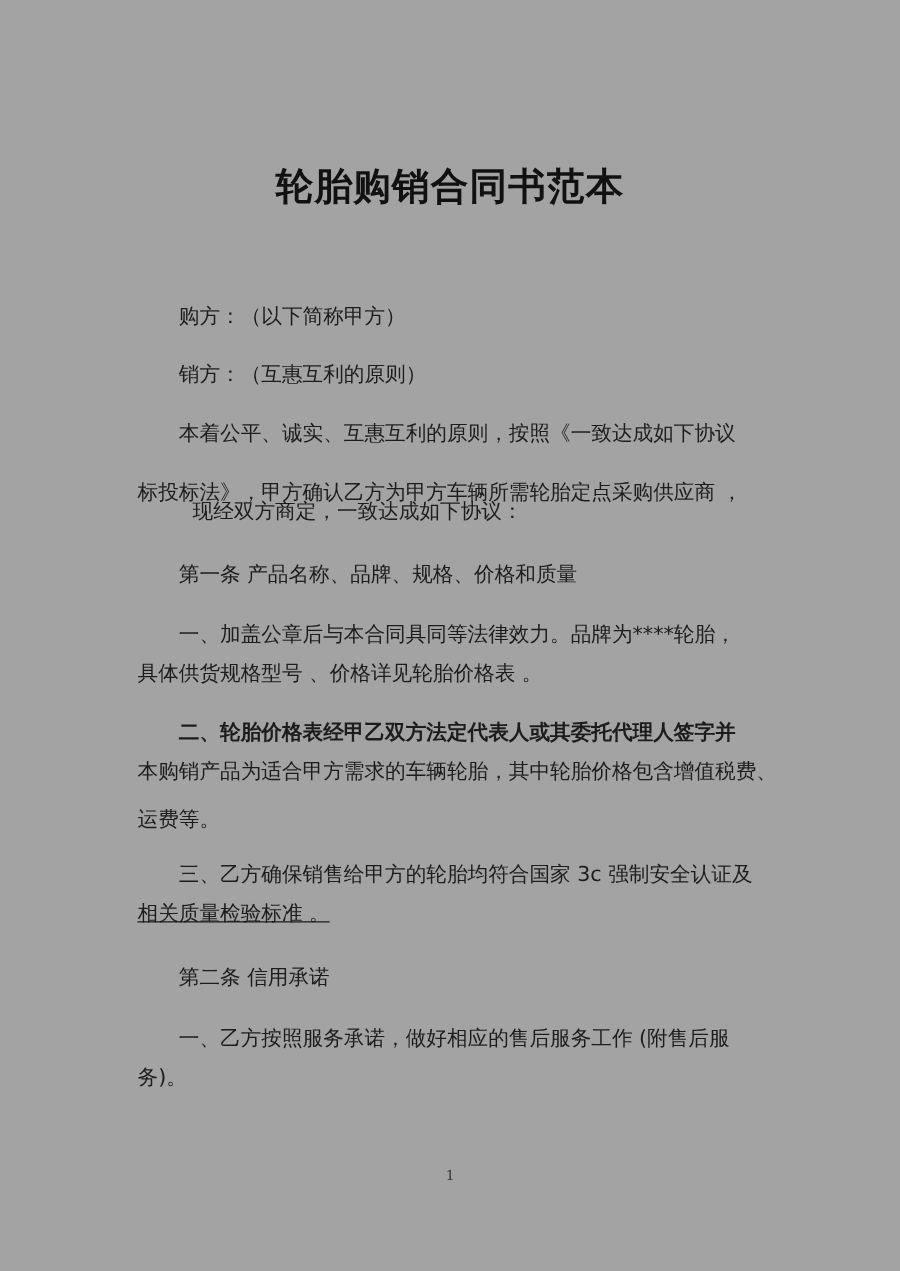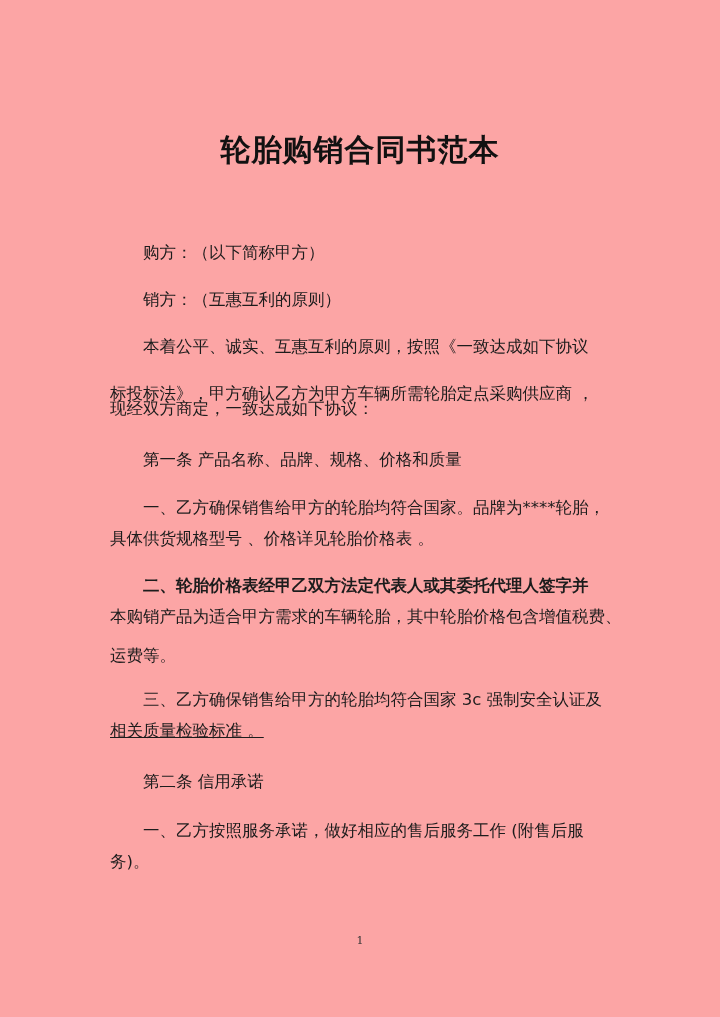--- a/index.html
+++ b/index.html
@@ -13,21 +13,21 @@
       position: relative;
       overflow: hidden;
       font-family: "DejaVu Sans", "Liberation Sans", sans-serif;
       color: #1a1a1a;
     }
     .page {
       position: absolute;
       left: 0; top: 0;
       width: 720px;
       height: 1017px;
-      background: #fca5a5;
+      background: #a3a3a3;
     }
     .title {
       position: absolute;
       left: 0;
       width: 720px;
       top: 130px;
       text-align: center;
       font-size: 30px;
       font-weight: bold;
       letter-spacing: 1px;
@@ -60,27 +60,27 @@
 <div class="page">
 
   <div class="title">轮胎购销合同书范本</div>
 
   <div class="line indent" style="top:242px;">购方：（以下简称甲方）</div>
   <div class="line indent" style="top:289px;">销方：（互惠互利的原则）</div>
 
   <div>
     <div class="line indent" style="top:336px;">本着公平、诚实、互惠互利的原则，按照《一致达成如下协议</div>
     <div class="line noindent" style="top:367px;margin-top:16px;">标投标法》，甲方确认乙方为甲方车辆所需轮胎定点采购供应商 ，</div>
-    <div class="line noindent" style="top:398px;">现经双方商定，一致达成如下协议：</div>
+    <div class="line noindent" style="top:398px;margin-left:44px;">现经双方商定，一致达成如下协议：</div>
   </div>
 
   <div class="line indent" style="top:449px;">第一条  产品名称、品牌、规格、价格和质量</div>
 
   <div>
-    <div class="line indent" style="top:497px;">一、乙方确保销售给甲方的轮胎均符合国家。品牌为****轮胎，</div>
+    <div class="line indent" style="top:497px;">一、加盖公章后与本合同具同等法律效力。品牌为****轮胎，</div>
     <div class="line noindent" style="top:528px;">具体供货规格型号 、价格详见轮胎价格表 。</div>
   </div>
 
   <div>
     <div class="line indent" style="top:575px;font-weight:bold;">二、轮胎价格表经甲乙双方法定代表人或其委托代理人签字并</div>
     <div class="line noindent" style="top:606px;">本购销产品为适合甲方需求的车辆轮胎，其中轮胎价格包含增值税费、</div>
     <div class="line noindent" style="top:645px;">运费等。</div>
   </div>
 
   <div>

